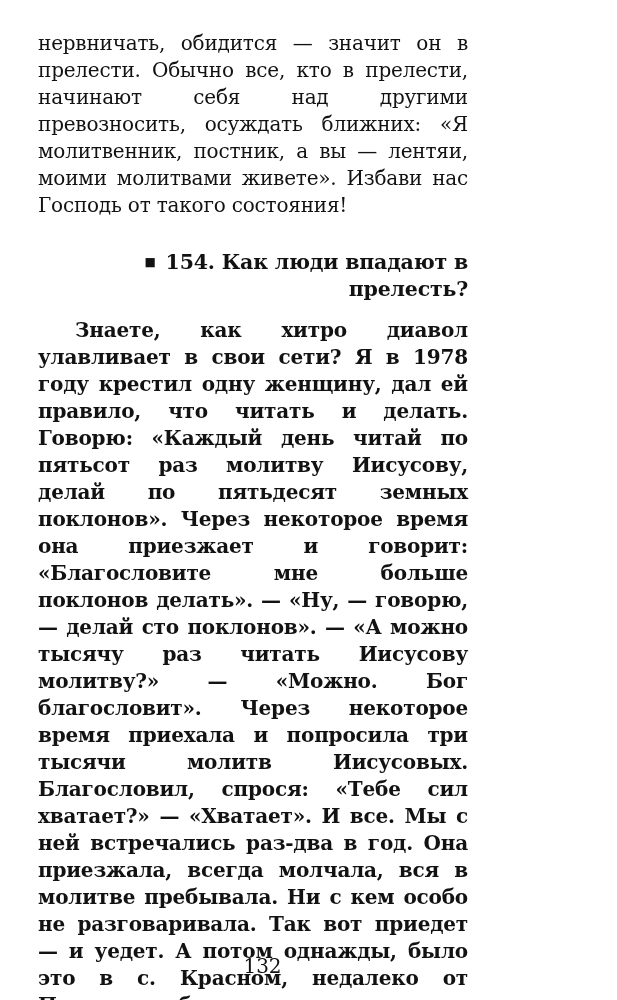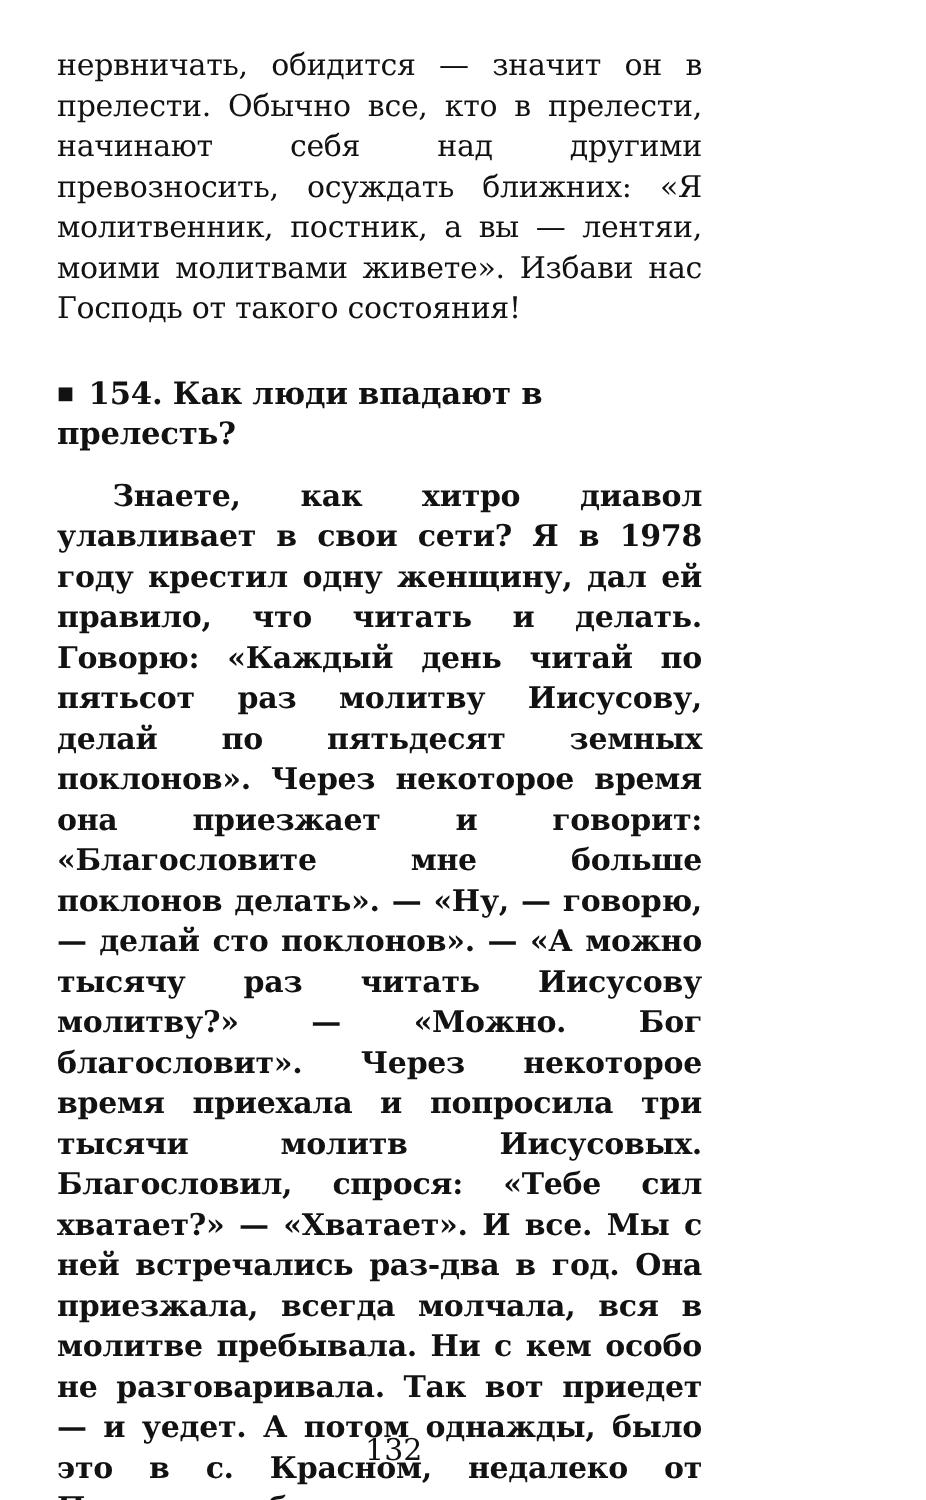--- a/index.html
+++ b/index.html
@@ -27,21 +27,21 @@
   }
   .indent {
     text-indent: 37px;
     font-weight: bold;
   }
   .heading {
     margin: 30px 0 14px 0;
     font-size: 20.5px;
     font-weight: bold;
     line-height: 27px;
-    text-align: left;
+    text-align: right;
   }
   .bullet {
     font-size: 12px;
     vertical-align: 3px;
     margin-right: 3px;
   }
   .pagenum {
     position: absolute;
     left: 0;
     right: 0;

